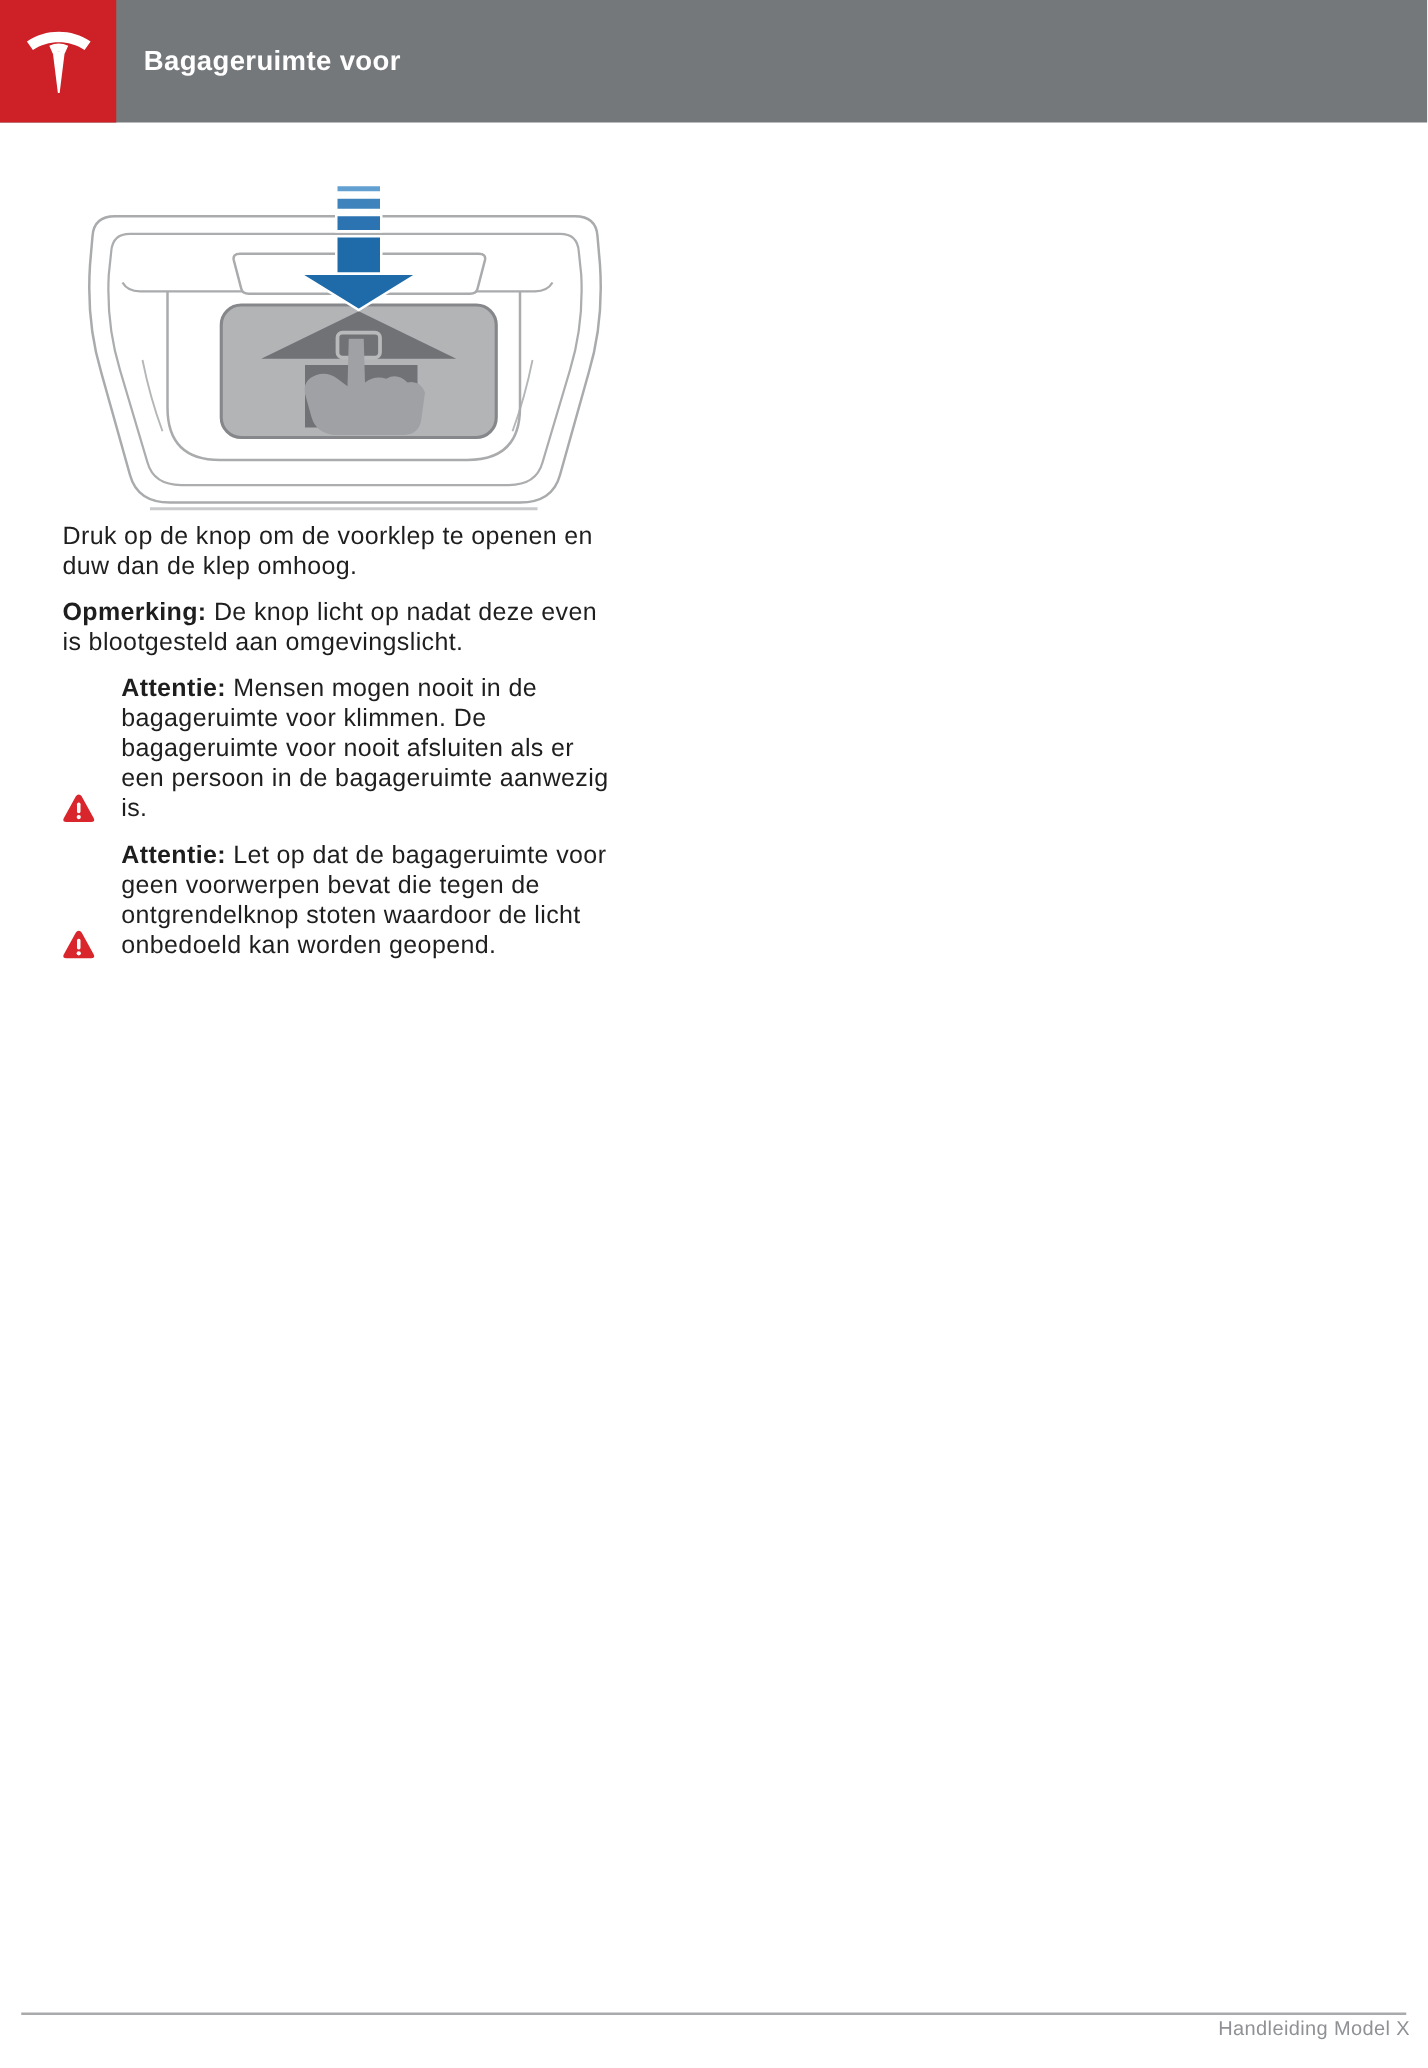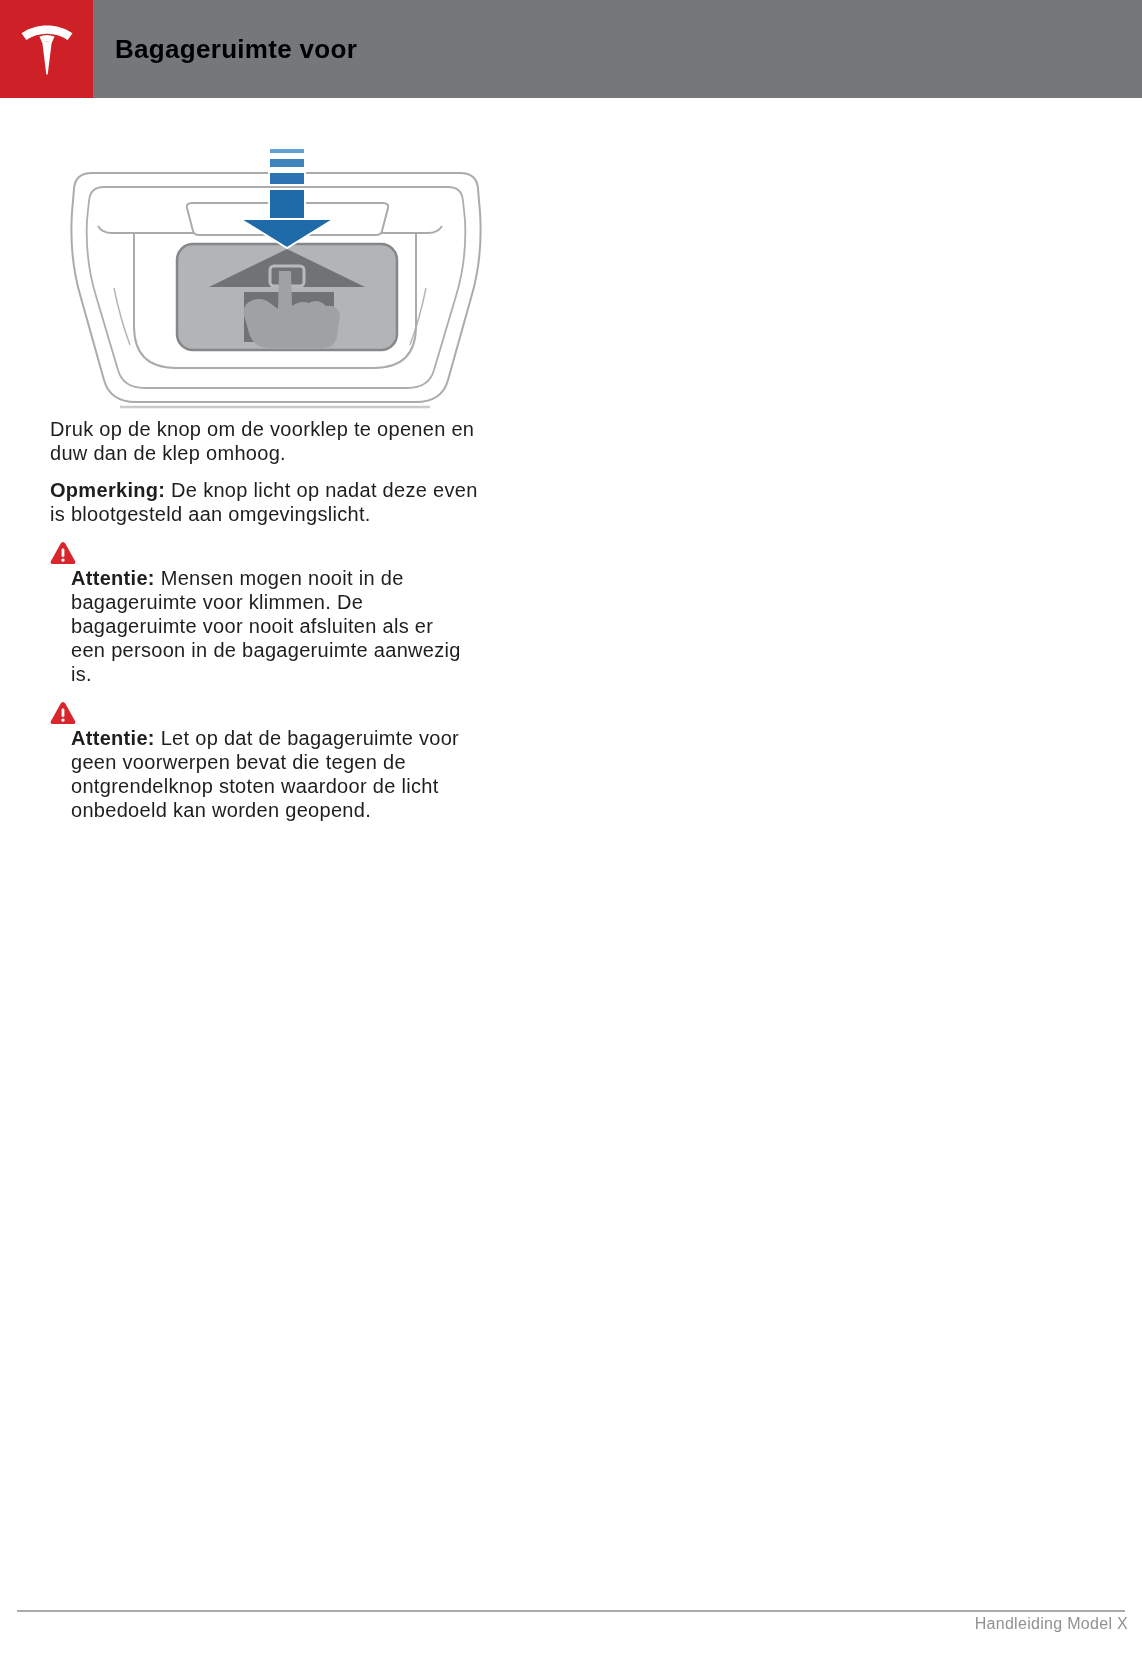--- a/index.html
+++ b/index.html
@@ -5,28 +5,28 @@
   html,body{margin:0;padding:0;background:#ffffff;}
   .page{
     position:relative;width:1142px;height:1654px;background:#ffffff;overflow:hidden;
     font-family:"Liberation Sans", sans-serif;color:#1e1e1e;
   }
   
   .header{position:absolute;top:0;left:0;width:1142px;height:98px;background:#75787b;}
   .logo-box{position:absolute;top:0;left:0;width:93px;height:98px;background:#cd2027;
     display:flex;align-items:center;justify-content:center;}
   .header-title{position:absolute;left:115px;top:0;height:98px;display:flex;align-items:center;
-    color:#000000;font-size:26px;font-weight:700;letter-spacing:0.3px;}
+    color:#ffffff;font-size:22px;font-weight:700;letter-spacing:0.3px;}
   
   .figure{position:absolute;left:50px;top:140px;width:440px;height:278px;}
   
   .text-col{position:absolute;left:50px;top:417px;width:445px;font-size:20px;line-height:24px;letter-spacing:0.3px;}
   .para{margin:0 0 13px 0;}
   .para b{font-weight:700;}
-  .warning{display:flex;align-items:flex-start;margin:0 0 13px 0;flex-direction:column;}
+  .warning{display:flex;align-items:flex-end;margin:0 0 13px 0;}
   .warning .w-icon{flex:0 0 26px;margin-top:1px;}
   .warning .w-text{margin-left:21px;width:398px;}
   .warning .w-text b{font-weight:700;}
   
   .footer-rule{position:absolute;top:1610px;left:17px;width:1108px;border-top:2px solid #a8aaac;}
   .footer-page{position:absolute;top:1668px;left:33px;font-size:20px;color:#737373;letter-spacing:0.3px;text-decoration:underline;}
   .footer-title{position:absolute;top:1615px;right:14px;font-size:16px;color:#8f9194;letter-spacing:0.3px;}
 </style>
 </head>
 <body>

